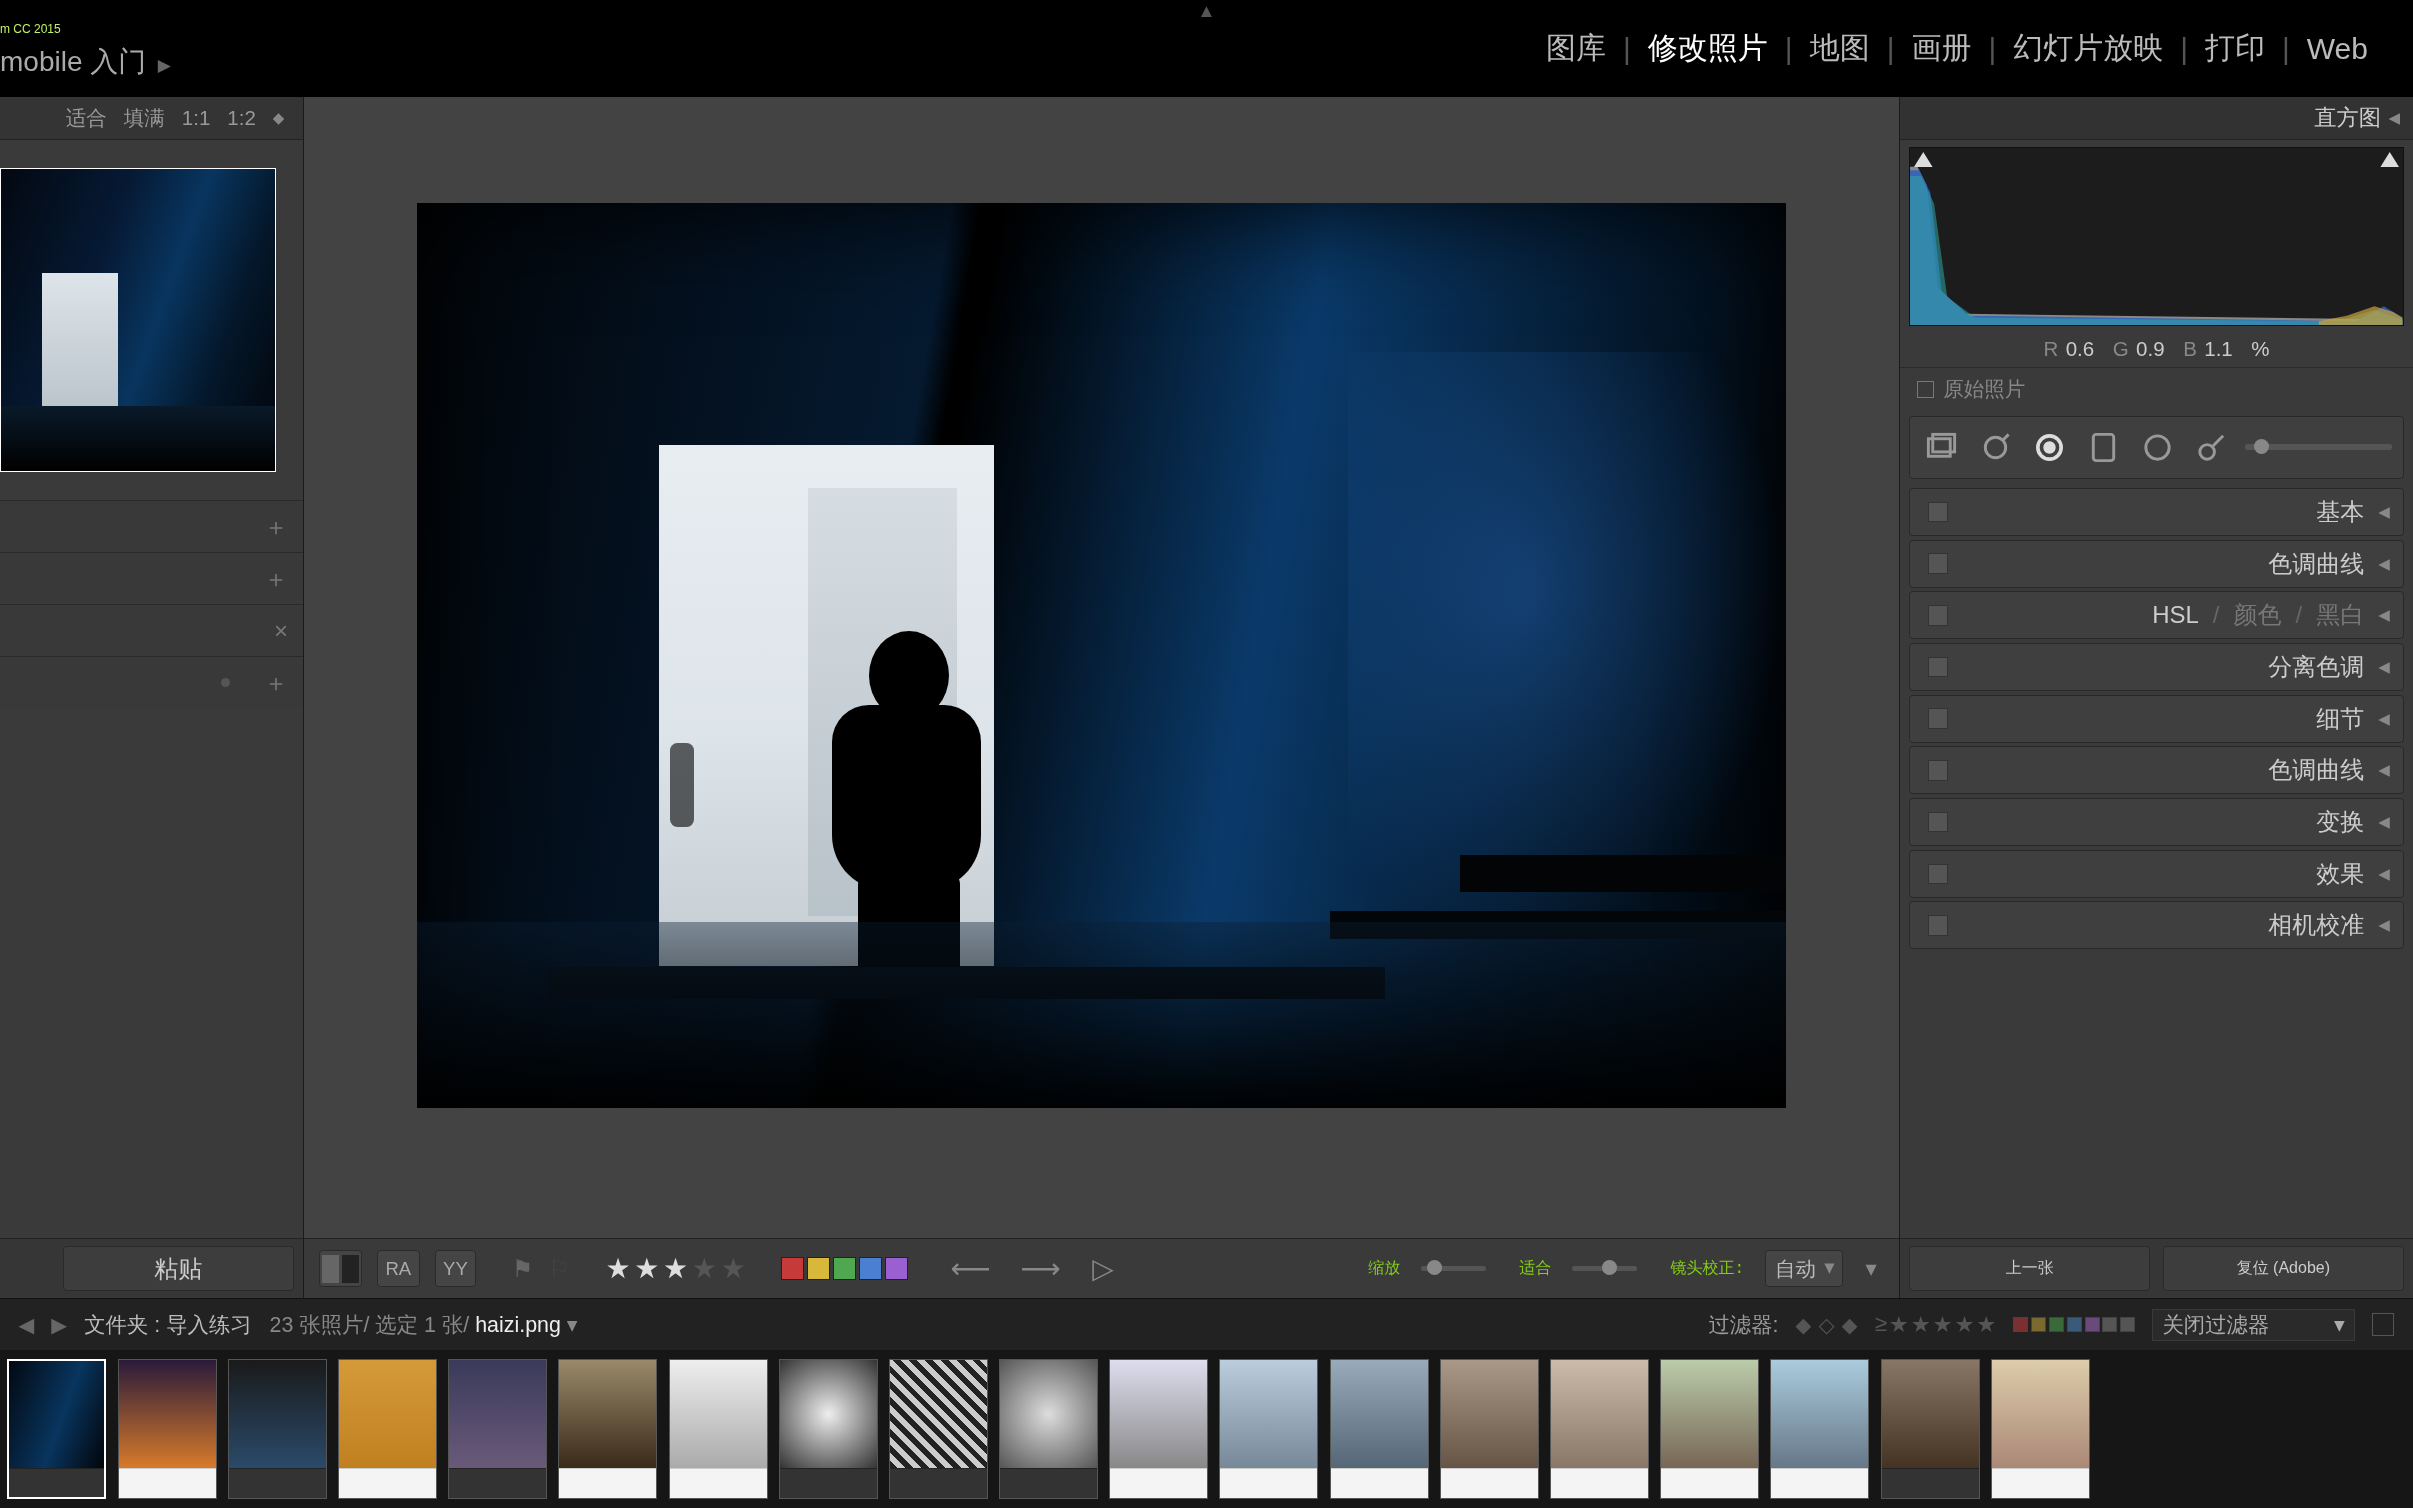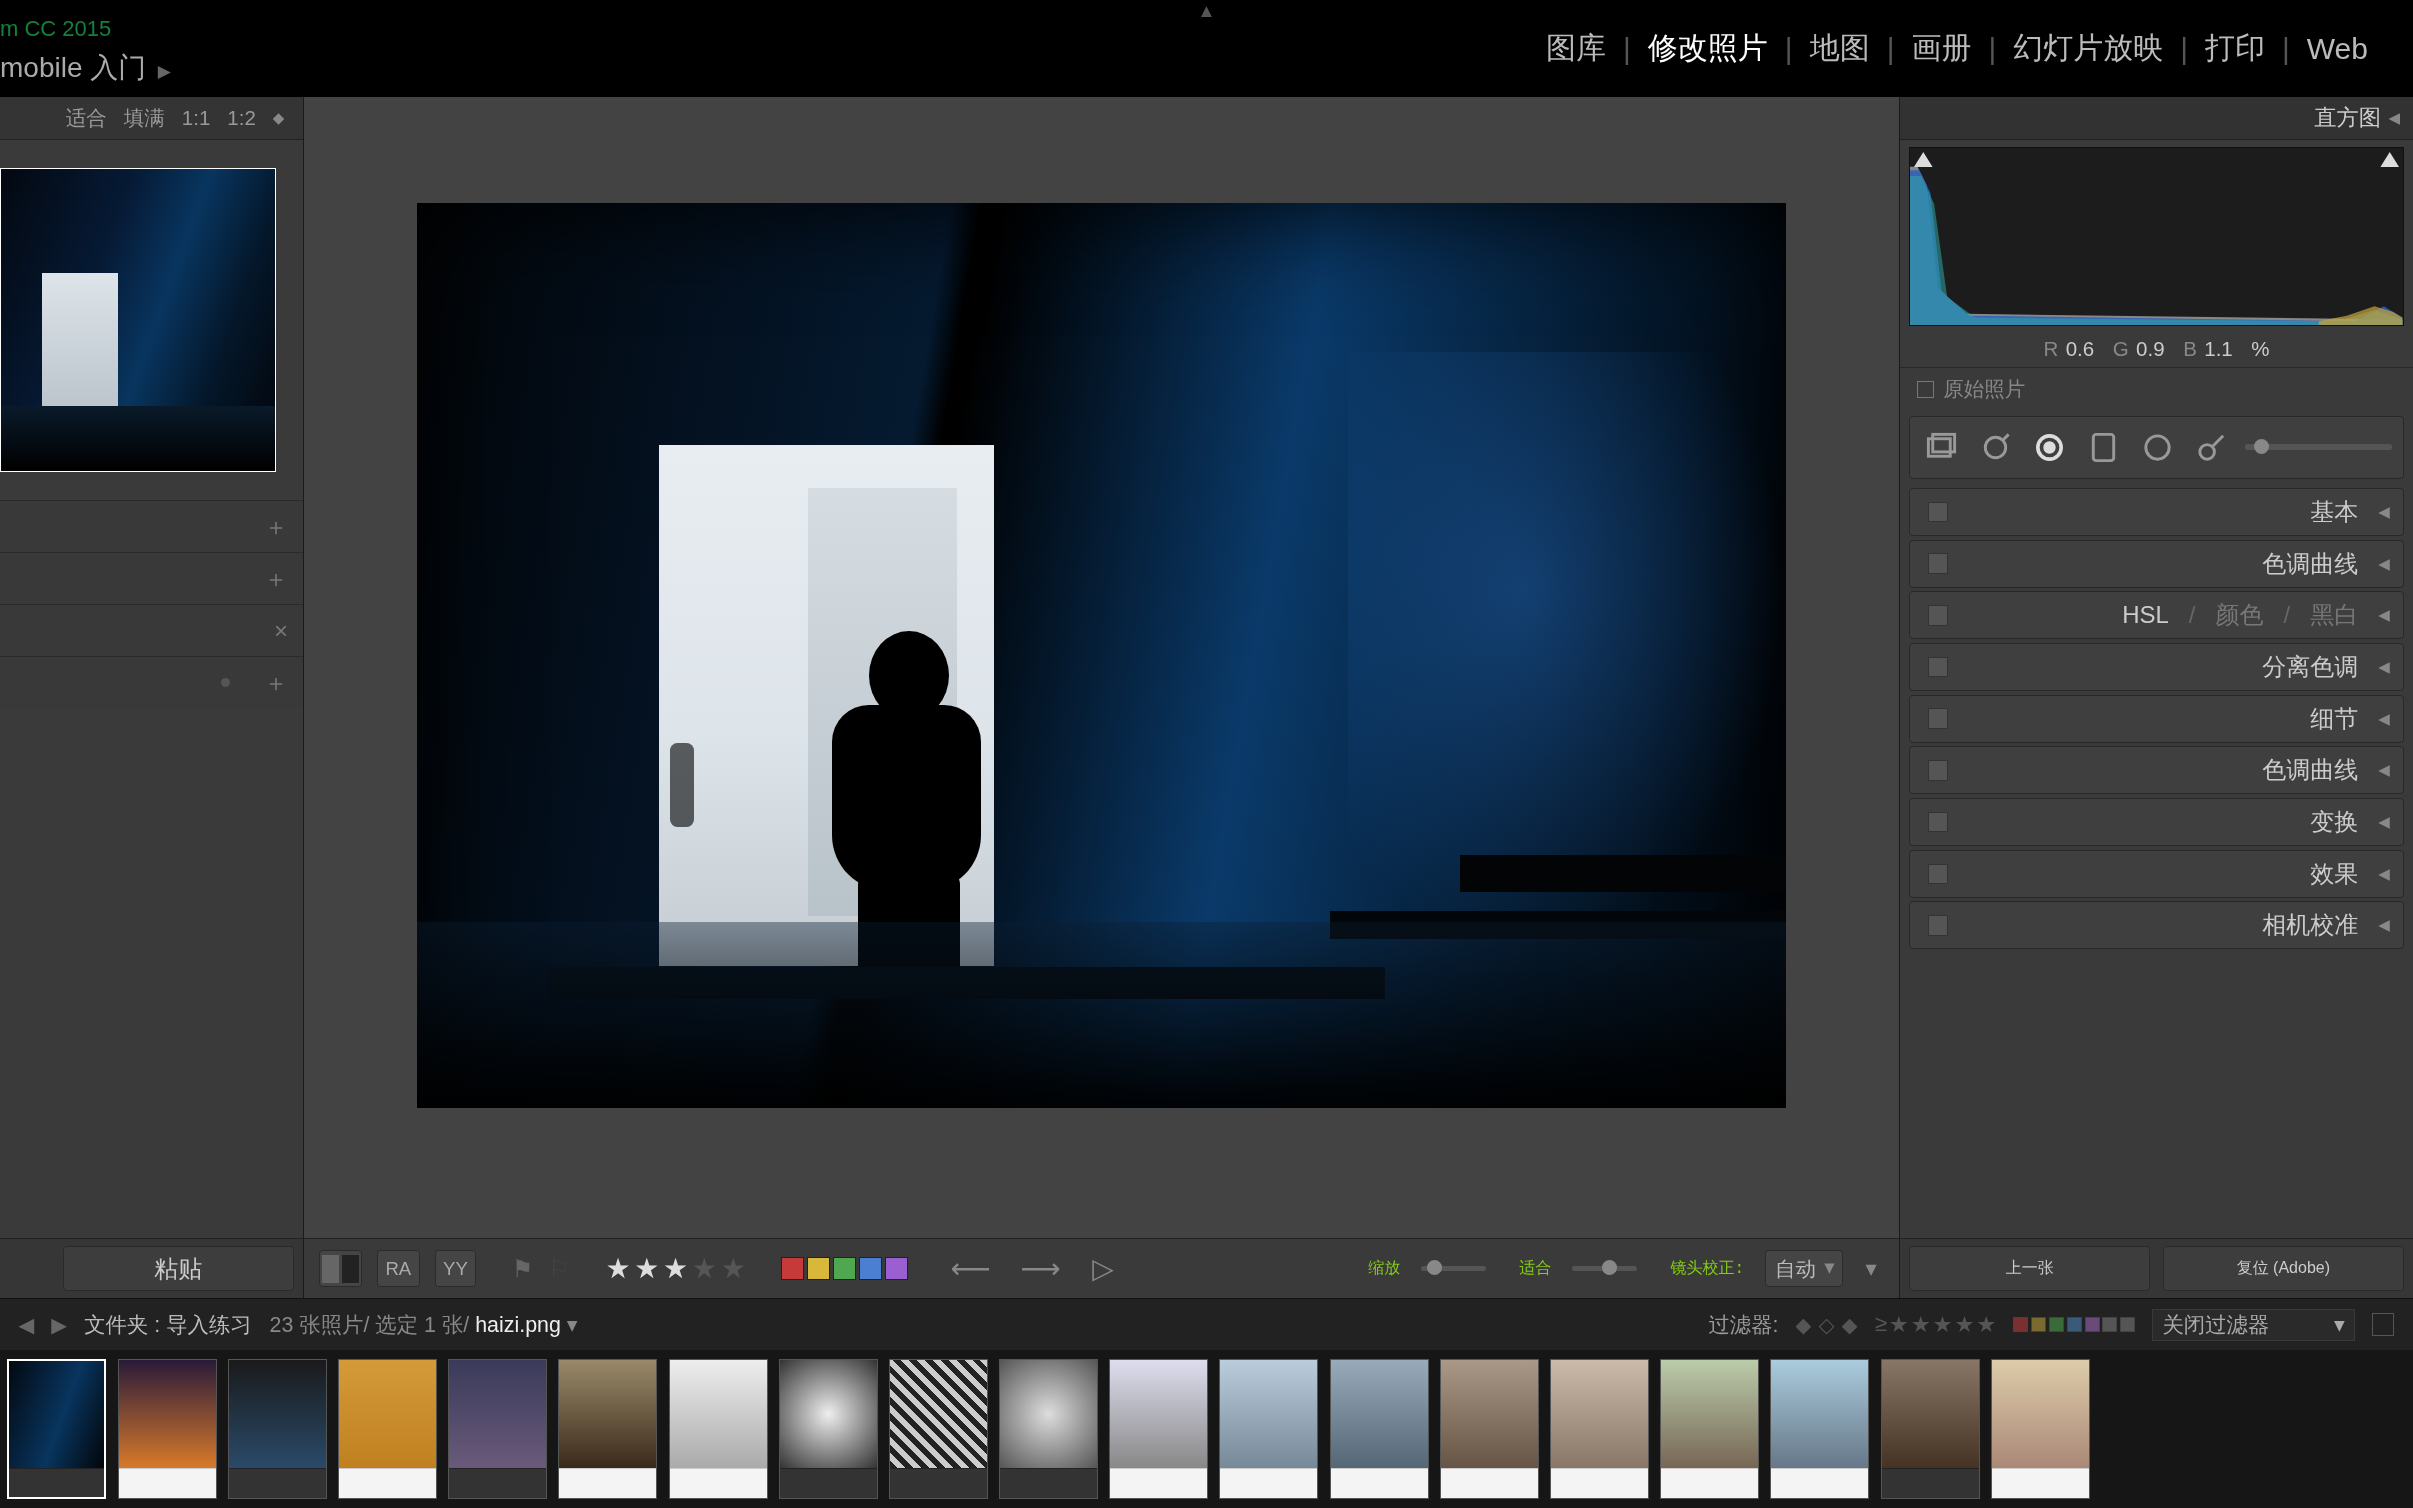--- a/index.html
+++ b/index.html
@@ -14,21 +14,21 @@
 .topbar {
   height: 97px;
   background: #000;
   display: flex;
   align-items: center;
   justify-content: space-between;
   padding: 0 28px 0 0;
   position: relative;
 }
 .topbar .left { font-size: 24px; color: #888; padding-left: 0; }
-.app-title { display:block; font-size:22px; color:#15803d; padding-left:0; padding-top:5.6px;}
+.app-title { display:block; font-size:12px; color:#bef264; padding-left:0; padding-top:5.6px;}
 .mobile-link { font-size:28px; color:#aaa; padding-top:7.4px; display:inline-block;}
 .mobile-link .arrow { font-size:17px; margin-left:3.7px; color:#666;}
 .modules { display:flex; gap:0; align-items:center; font-size:30px; color:#ccc; }
 .modules .mod { padding:0 17px; color:#bbb; cursor:pointer; }
 .modules .sep { color:#555; }
 .modules .active { color:#fff; }
 .top-arrow { position:absolute; left:50%; top:0; transform:translateX(-50%); color:#555; font-size:18.6px; }
 
 .main {
   display:flex;
@@ -206,21 +206,21 @@
   display:flex; align-items:center; gap:13px; padding:0 11.2px;
 }
 .tool{ width:41px; height:41px; display:flex; align-items:center; justify-content:center; color:#999; cursor:pointer;}
 .tool svg{ width:35px; height:35px; }
 .tool-row .slider-mini{ flex:1; height:5.6px; background:#555; border-radius:2.8px; position:relative;}
 .tool-row .slider-mini::after{ content:""; position:absolute; left:6%; top:-5.6px; width:15px; height:15px; border-radius:50%; background:#888;}
 .panel-item{
   height:48px; margin:3.7px 9.3px 0 9.3px;
   background:#3f3f3f; border:0.9px solid #282828; border-radius:3.7px;
   display:flex; align-items:center; justify-content:flex-end;
-  padding-right:13px; gap:20px; color:#ccc; font-size:24px; cursor:pointer;padding-left:12px;
+  padding-right:13px; gap:14px; color:#ccc; font-size:24px; cursor:pointer;padding-left:12px;
 }
 .panel-item .faded{ color:#777;}
 .panel-item .sep{ color:#666;}
 .panel-item .sw-mini{ width:20.5px; height:20.5px; background:#555; border:0.9px solid #333; margin-right:auto; margin-left:5.6px;}
 .right-spacer{ flex:1;}
 .right-bottom{
   height:60px; display:flex; align-items:center; gap:13px;
   padding:0 9.3px; border-top:0.9px solid #222; background:#363636;
 }
 .rb-btn{

